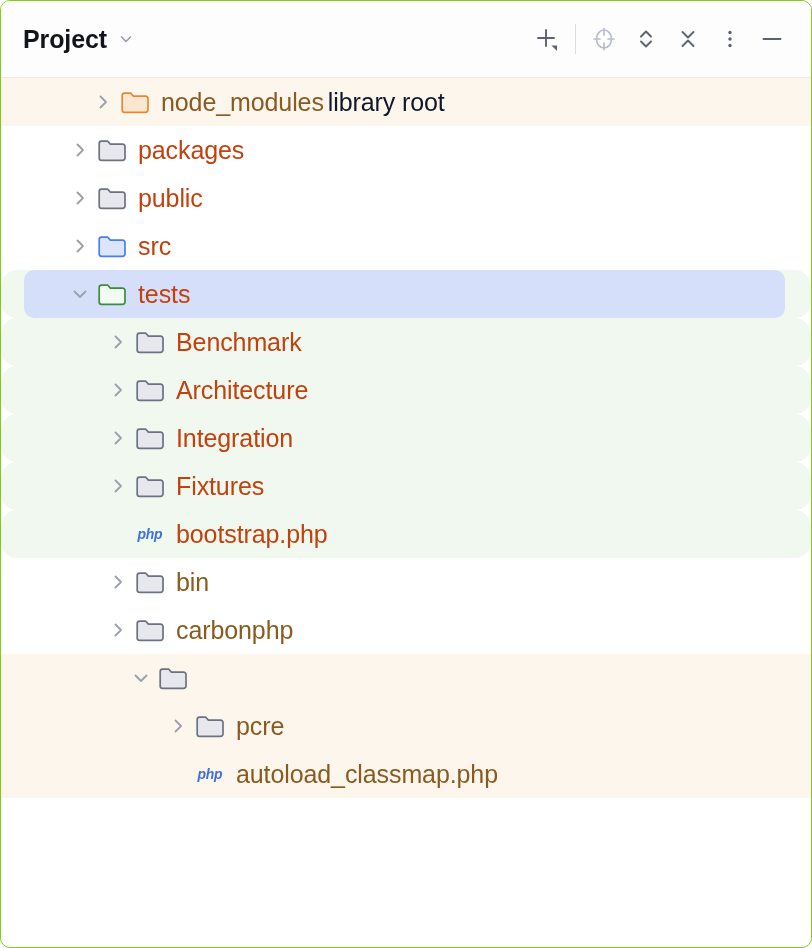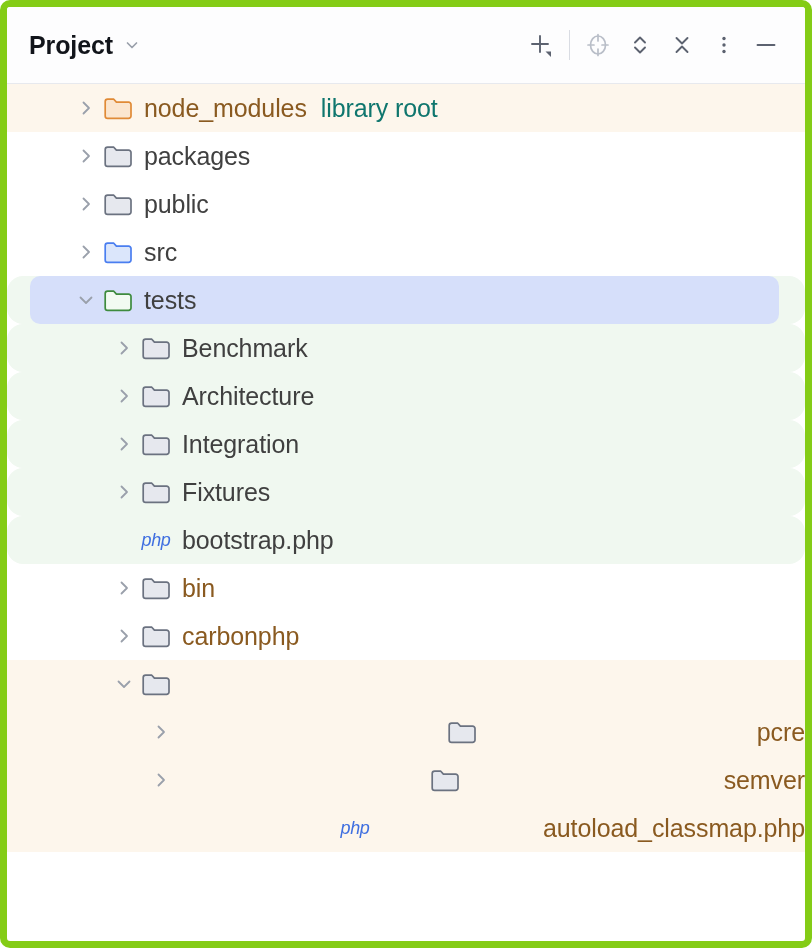--- a/index.html
+++ b/index.html
@@ -11,21 +11,21 @@
     font-family: "Liberation Sans", sans-serif;
     -webkit-font-smoothing: antialiased;
   }
   #app {
     position: relative;
     width: 812px;
     height: 948px;
     background: #ffffff;
     overflow: hidden;
     box-sizing: border-box;
-    border: 7px solid #84cc16;
+    border: 1px solid #84cc16;
     border-radius: 10px;
   }
 
   
   .toolwindow-header {
     position: relative;
     height: 77px;
     box-sizing: border-box;
     display: flex;
     align-items: center;
@@ -84,21 +84,21 @@
   }
   .row {
     position: relative;
     height: 48px;
     display: flex;
     align-items: center;
     cursor: default;
     box-sizing: border-box;
   }
   
-  .row.scope-library { background: #fdf6ec; }
+  .row.scope-library { background: #fdf6ec; padding-left: 23px; }
   .row.scope-tests   { background: #f0f8f0; border-radius: 16px; }
 
   .sel-pill {
     position: absolute;
     left: 23px;
     right: 26px;
     top: 0;
     bottom: 0;
     background: #d6dffa;
     border-radius: 10px;
@@ -128,49 +128,49 @@
     width: 30px;
     flex: 0 0 30px;
     display: flex;
     align-items: center;
     justify-content: center;
     margin-left: 3px;
   }
 
   .node-label {
     font-size: 25px;
-    color: #404040;
+    color: #c2410c;
     margin-left: 11px;
     white-space: nowrap;
     letter-spacing: -0.1px;
   }
   .node-label.brown { color: #8a5a20; }
 
   .node-hint {
     font-size: 25px;
-    color: #0f766e;
-    margin-left: 14px;
+    color: #0f172a;
+    margin-left: 4px;
     white-space: nowrap;
     letter-spacing: -0.1px;
   }
 
   .php-badge {
     font-family: "Liberation Sans", sans-serif;
-    font-size: 18px;
-    font-weight: normal;
+    font-size: 14px;
+    font-weight: bold;
     font-style: italic;
     color: #3f6fe0;
     letter-spacing: -0.3px;
     line-height: 1;
   }
 
   
   .ind-1 { padding-left: 65px; }
   .ind-2 { padding-left: 103px; }
-  .ind-3 { padding-left: 140px; justify-content: space-between; }
+  .ind-3 { padding-left: 140px; }
 </style>
 </head>
 <body>
 
 <div id="app">
 
   <div class="toolwindow-header">
 
     <div class="title-group">
       <span class="title-text">Project</span>
@@ -433,35 +433,20 @@
           <span class="node-icon">
             <svg width="30" height="26" viewBox="0 0 30 26">
               <path d="M2.2 6.6 a2.4 2.4 0 0 1 2.4 -2.4 h6.2 l2.6 2.9 h12.2 a2.4 2.4 0 0 1 2.4 2.4 v11.4 a2.4 2.4 0 0 1 -2.4 2.4 h-21 a2.4 2.4 0 0 1 -2.4 -2.4 z" fill="#e6e8ee" stroke="#6b7280" stroke-width="1.7" stroke-linejoin="round"></path>
             </svg>
           </span>
           <span class="node-label brown">pcre</span>
         </div>
       </div>
       <div class="row scope-library">
         <div class="row-inner ind-3">
-          <span class="twisty">
-            <svg width="22" height="22" viewBox="0 0 22 22">
-              <path d="M8.5 5.5 L14 11 L8.5 16.5" fill="none" stroke="#9aa0ab" stroke-width="1.8" stroke-linecap="round" stroke-linejoin="round"></path>
-            </svg>
-          </span>
-          <span class="node-icon">
-            <svg width="30" height="26" viewBox="0 0 30 26">
-              <path d="M2.2 6.6 a2.4 2.4 0 0 1 2.4 -2.4 h6.2 l2.6 2.9 h12.2 a2.4 2.4 0 0 1 2.4 2.4 v11.4 a2.4 2.4 0 0 1 -2.4 2.4 h-21 a2.4 2.4 0 0 1 -2.4 -2.4 z" fill="#e6e8ee" stroke="#6b7280" stroke-width="1.7" stroke-linejoin="round"></path>
-            </svg>
-          </span>
-          <span class="node-label brown">semver</span>
-        </div>
-      </div>
-      <div class="row scope-library">
-        <div class="row-inner ind-3">
           <span class="twisty empty"></span>
           <span class="node-icon">
             <span class="php-badge">php</span>
           </span>
           <span class="node-label brown">autoload_classmap.php</span>
         </div>
       </div>
     </div>
 
 </div>

